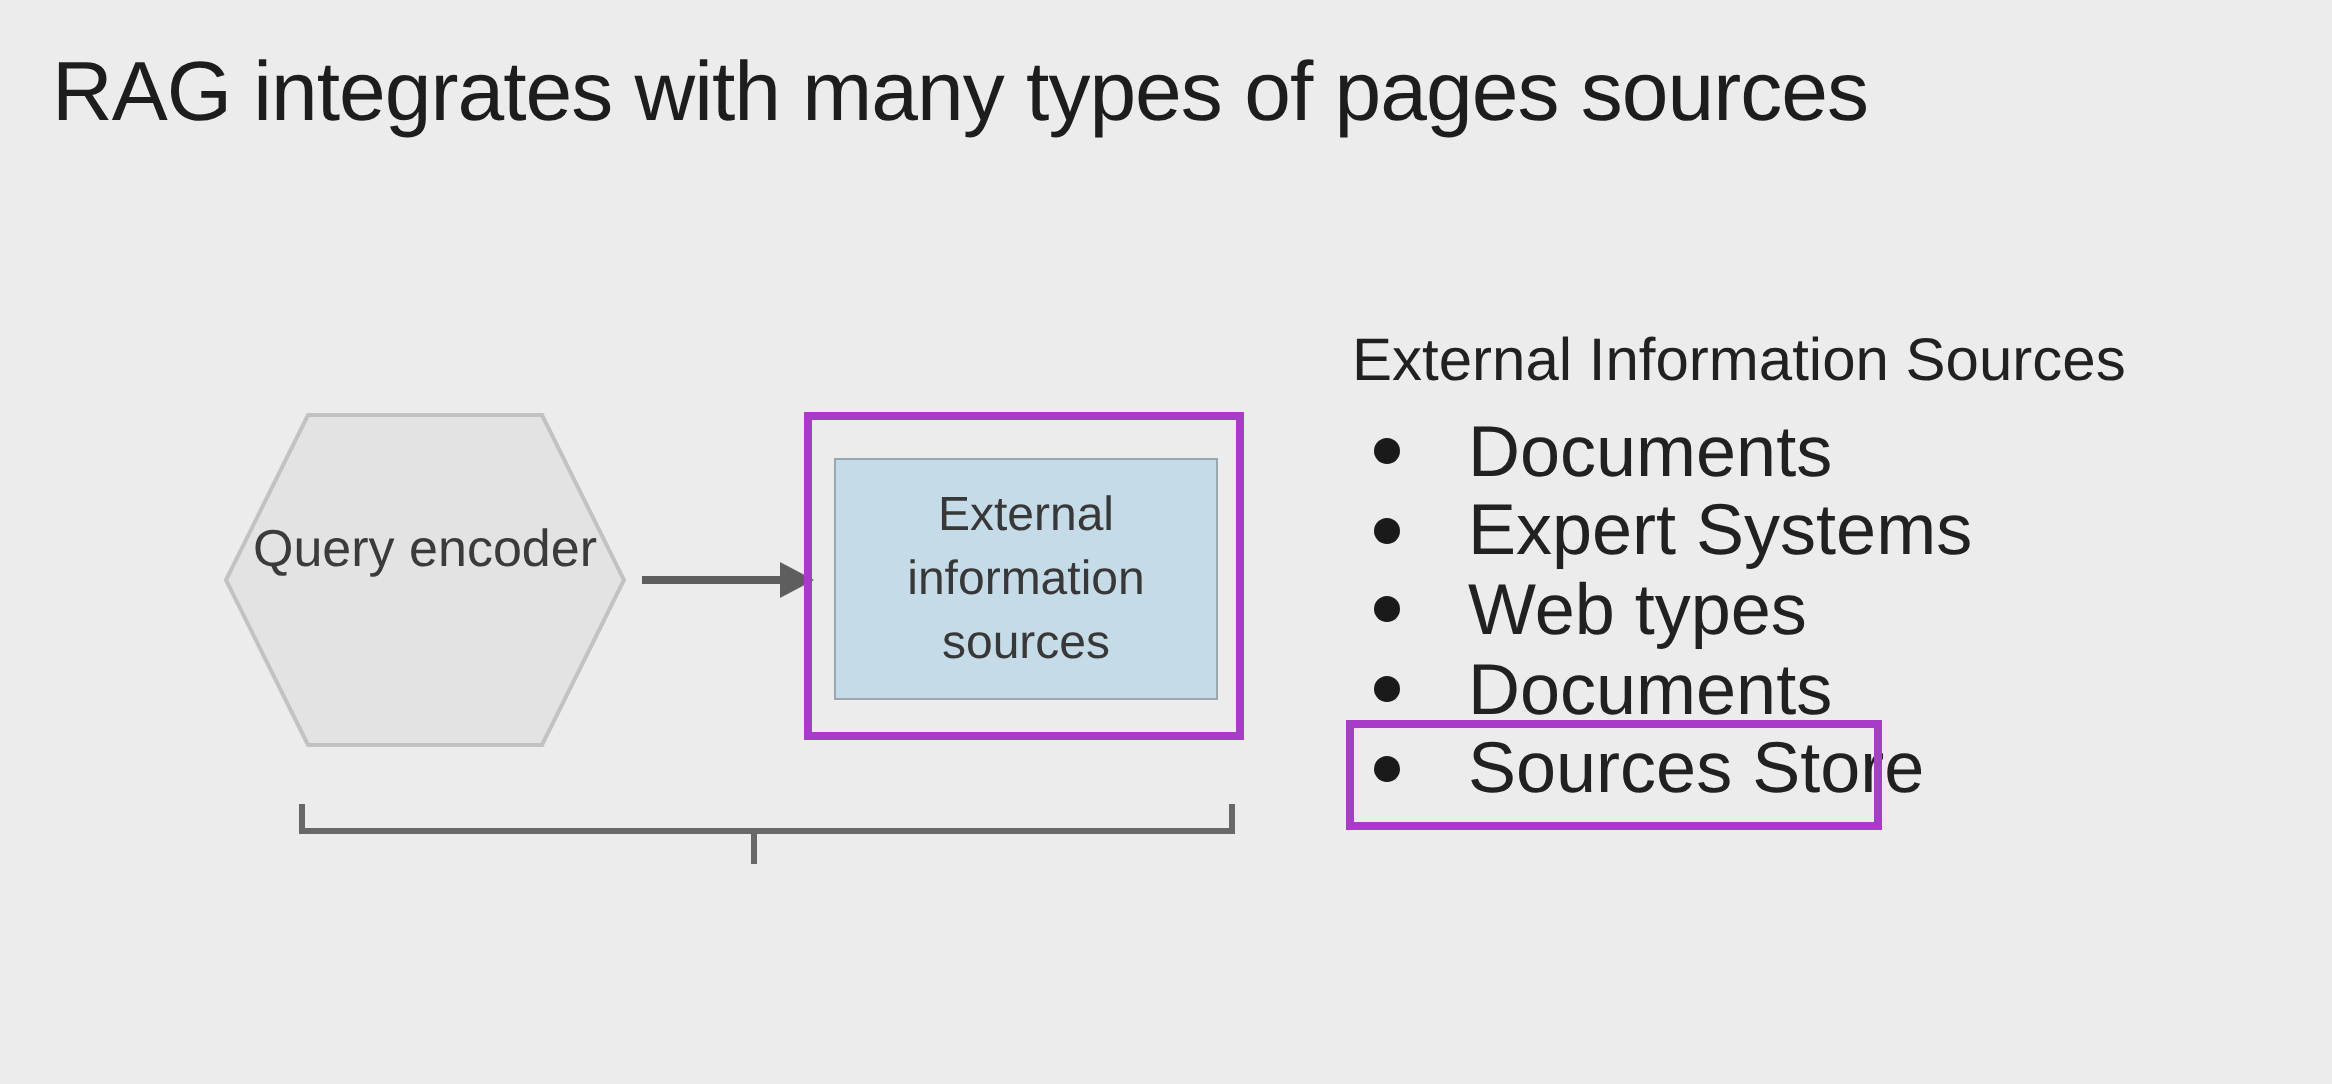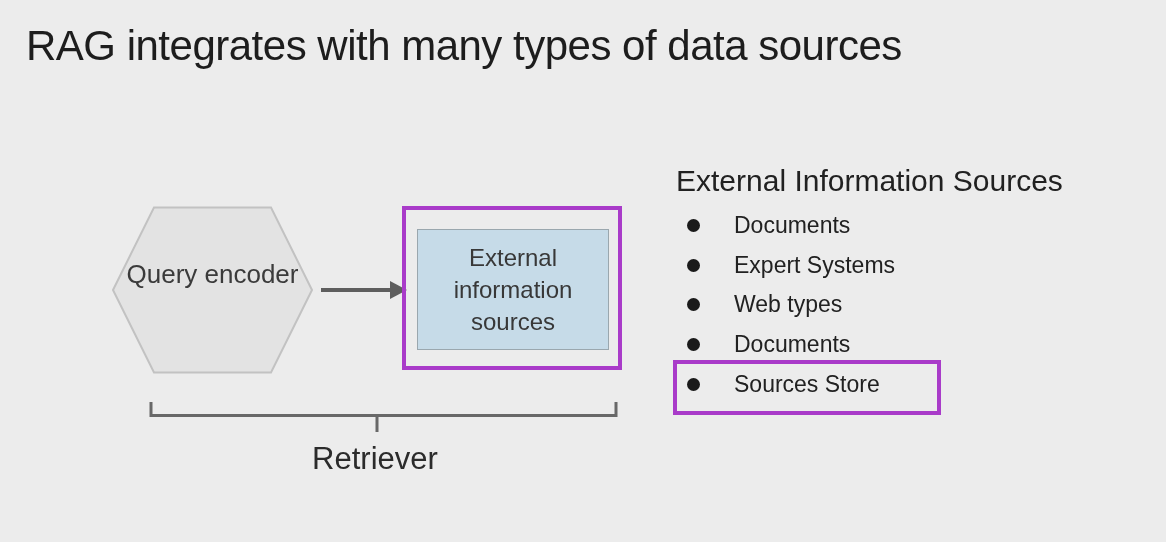--- a/index.html
+++ b/index.html
@@ -118,42 +118,42 @@
   }
   .bullet {
     width: 13px;
     height: 13px;
     border-radius: 50%;
     background: #1a1a1a;
     margin-right: 34px;
     flex: 0 0 auto;
   }
   .item-label {
-    font-size: 23px;
+    font-size: 36px;
     color: #212121;
     white-space: nowrap;
     text-align: center;
   }
   .sources-list li.highlighted::after {
     content: "";
     position: absolute;
     left: -3px;
     top: -4px;
     width: 260px;
     height: 47px;
     border: 4px solid #A93BC9;
     pointer-events: none;
   }
 </style>
 </head>
 <body>
 
 <div class="slide">
 
-  <div class="slide-title">RAG integrates with many types of data sources</div>
+  <div class="slide-title">RAG integrates with many types of pages sources</div>
 
   <div class="diagram-layer">
 
     <svg class="shapes" width="1166" height="542" viewBox="0 0 1166 542">
 
       <polygon points="94,290 135,207.5 252,207.5 293,290 252,372.5 135,372.5" fill="#E3E3E3" stroke="#C2C2C2" stroke-width="2"></polygon>
 
       <g>
         <line x1="302" y1="290" x2="373" y2="290" stroke="#5E5E5E" stroke-width="4"></line>
         <polygon points="371,281 371,299 388,290" fill="#5E5E5E"></polygon>
@@ -166,21 +166,20 @@
     </svg>
 
     <div class="hex-label">Query encoder</div>
 
     <div class="purple-box"></div>
 
     <div class="blue-box">
       <span>External information sources</span>
     </div>
 
-    <div class="retriever-label">Retriever</div>
   </div>
 
   <div class="sources-panel">
     <div class="sources-heading">External Information Sources</div>
 
     <ul class="sources-list">
       <li>
         <span class="bullet"></span>
         <span class="item-label">Documents</span>
       </li>

